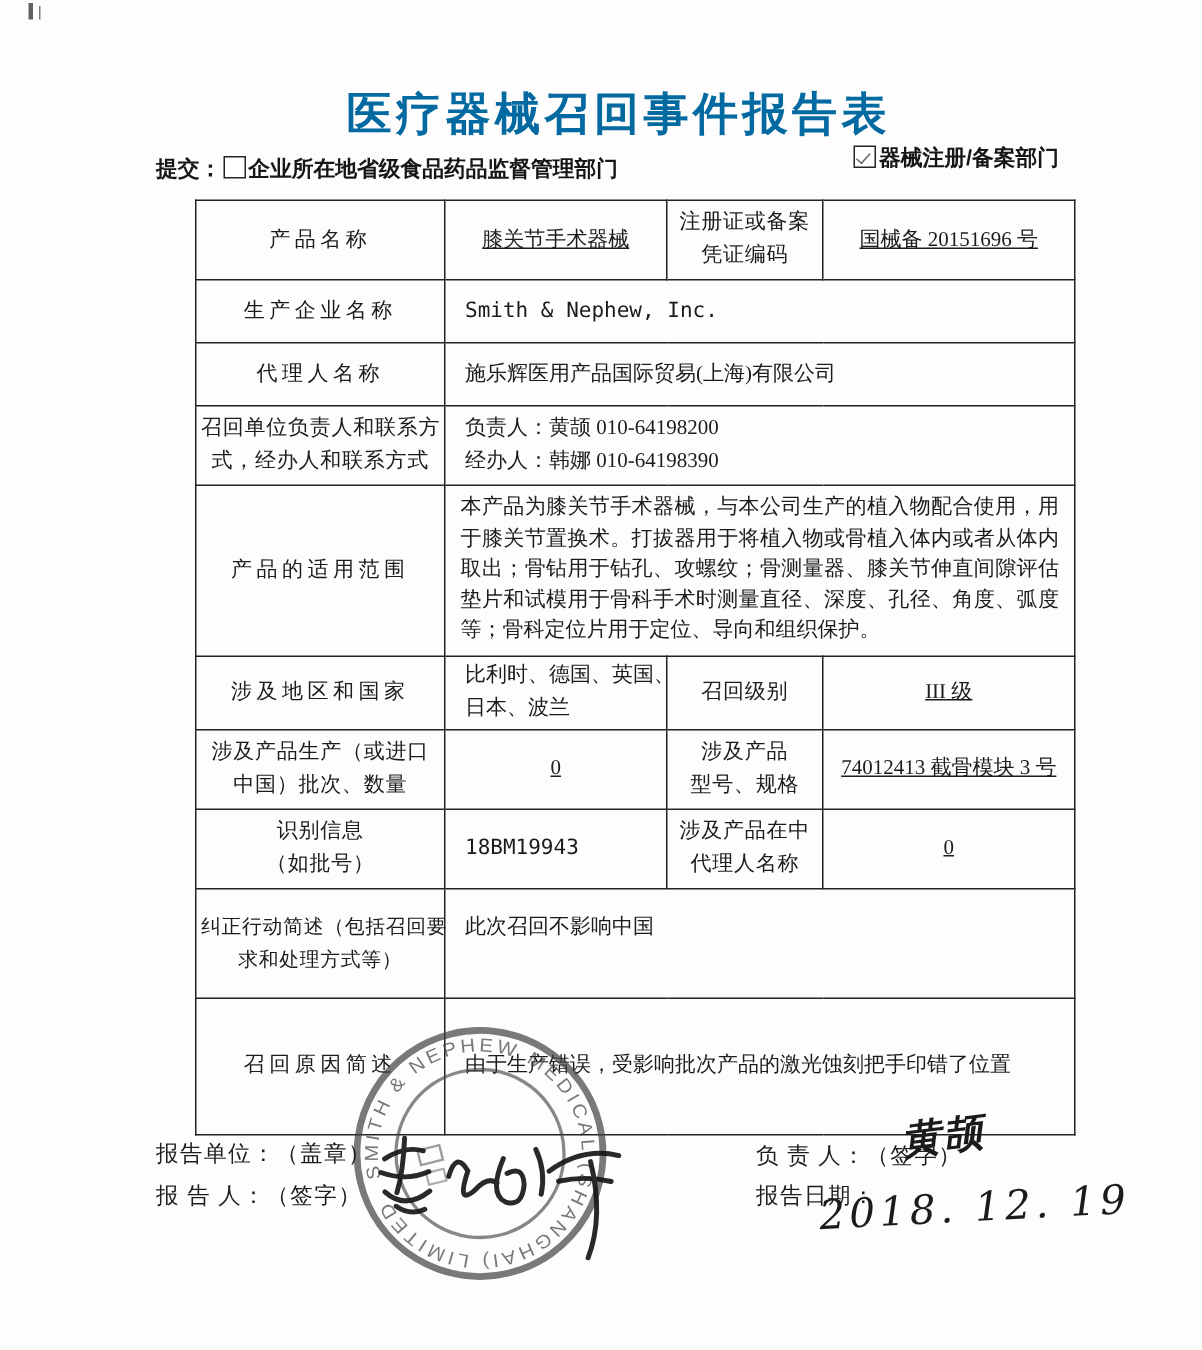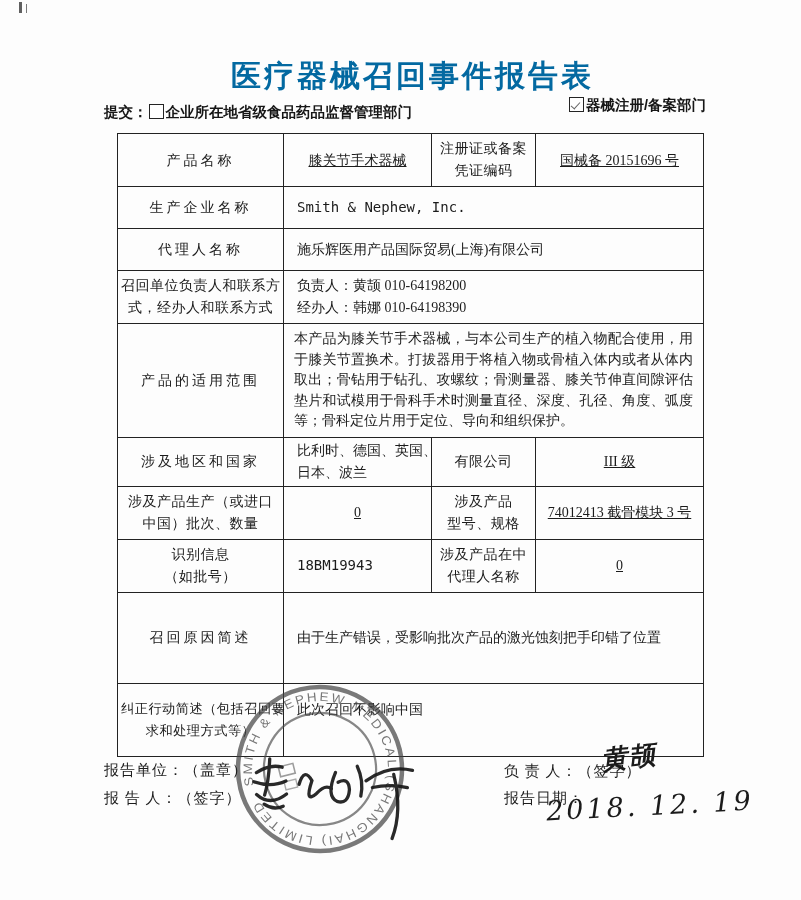--- a/index.html
+++ b/index.html
@@ -29,21 +29,21 @@
   .submit-right{position:absolute;left:464px;top:-7px;width:160px;}
   .cb{display:inline-block;width:13px;height:13px;border:1.8px solid #242424;
     vertical-align:-2px;margin:0 2px 0 1px;position:relative;background:#fff;}
   .cb.checked::after{
     content:"";position:absolute;left:1px;top:4px;width:8px;height:4px;
     border-left:1.6px solid #4a4a4a;border-bottom:1.6px solid #4a4a4a;
     transform:rotate(-48deg);opacity:.85;}
 
   
   table.form-table{
-    position:absolute;left:117px;top:133px;width:586px;
+    position:absolute;left:130px;top:133px;width:586px;
     border-collapse:collapse;table-layout:fixed;
     font-size:14px;color:#1b1b1b;padding-left:44px;
   }
   .form-table td{
     border:1.6px solid #222;
     padding:2px 8px;vertical-align:middle;
     line-height:21px;
   }
   td.lbl{text-align:center;letter-spacing:3px;}
   td.lbl-tight{text-align:center;letter-spacing:.5px;padding:2px 3px;}
@@ -119,21 +119,21 @@
     <tr style="height:105px">
       <td class="lbl">产品的适用范围</td>
       <td class="para" colspan="3">本产品为膝关节手术器械，与本公司生产的植入物配合使用，用于膝关节置换术。打拔器用于将植入物或骨植入体内或者从体内取出；骨钻用于钻孔、攻螺纹；骨测量器、膝关节伸直间隙评估垫片和试模用于骨科手术时测量直径、深度、孔径、角度、弧度等；骨科定位片用于定位、导向和组织保护。</td>
     </tr>
     <tr style="height:47px">
       <td class="lbl">涉及地区和国家</td>
       <td class="left">
         <div class="ln">比利时、德国、英国、</div>
         <div class="ln">日本、波兰</div>
       </td>
-      <td class="lbl-tight">有限公司</td>
+      <td class="lbl-tight">召回级别</td>
       <td class="center">III 级</td>
     </tr>
     <tr style="height:53px">
       <td class="lbl-tight">
         <div class="ln">涉及产品生产（或进口</div>
         <div class="ln">中国）批次、数量</div>
       </td>
       <td class="center">0</td>
       <td class="lbl-tight">
         <div class="ln">涉及产品</div>
@@ -145,31 +145,31 @@
       <td class="lbl-tight">
         <div class="ln">识别信息</div>
         <div class="ln">（如批号）</div>
       </td>
       <td class="left mono">18BM19943</td>
       <td class="lbl-tight">
         <div class="ln">涉及产品在中</div>
         <div class="ln">代理人名称</div>
       </td>
       <td class="center">0</td>
-    </tr>
-    <tr style="height:91px">
-      <td class="lbl">召回原因简述</td>
-      <td class="left" colspan="3">由于生产错误，受影响批次产品的激光蚀刻把手印错了位置</td>
     </tr>
     <tr style="height:73px">
       <td class="lbl-tight fs13">
         <div class="ln">纠正行动简述（包括召回要</div>
         <div class="ln">求和处理方式等）</div>
       </td>
       <td class="left vtop" colspan="3">此次召回不影响中国</td>
+    </tr>
+    <tr style="height:91px">
+      <td class="lbl">召回原因简述</td>
+      <td class="left" colspan="3">由于生产错误，受影响批次产品的激光蚀刻把手印错了位置</td>
     </tr>
   </tbody>
     </table>
 
   <svg class="stamp" viewBox="0 0 176 176">
     <circle cx="88" cy="88" r="82" fill="none" stroke="#3f3f3f" stroke-width="4.5" opacity="0.85"></circle>
     <circle cx="88" cy="88" r="56" fill="none" stroke="#4a4a4a" stroke-width="2.2" opacity="0.8"></circle>
     <defs>
       <path id="ringPath" d="M 88,88 m -68,0 a 68,68 0 1,1 136,0 a 68,68 0 1,1 -136,0"></path>
     </defs>

